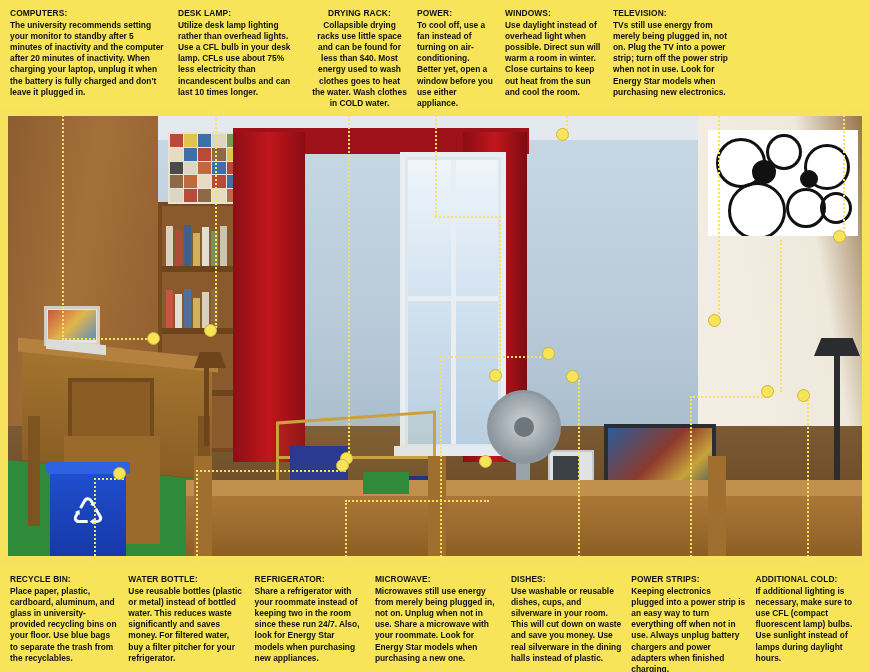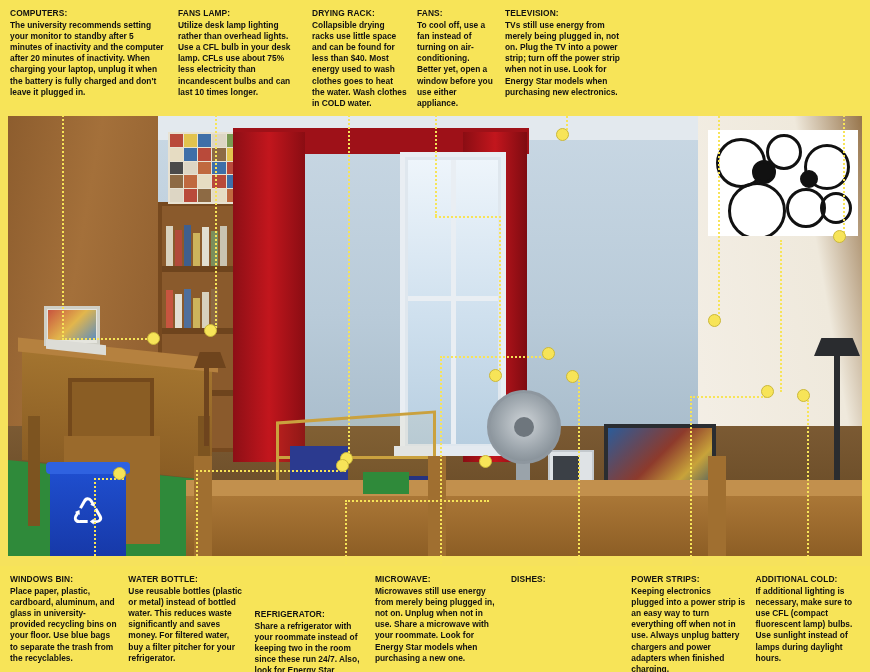--- a/index.html
+++ b/index.html
@@ -44,30 +44,30 @@
     font-weight: bold;
     display: block;
     margin-bottom: 1px;
     letter-spacing: .1px;
   }
   .note .body { display: block; font-weight: bold; }
 
   
   .t0 { width: 168px; }
   .t1 { width: 134px; }
-  .t2 { width: 105px; }
+  .t2 { width: 105px; text-align: center; }
   .t3 { width: 88px; }
   .t4 { width: 108px; }
   .t5 { width: 132px; }
   .t6 { width: 135px; }
 
   
   .b0 { width: 120px; }
   .b1 { width: 128px; }
-  .b2 { width: 122px; margin-top: 35px; }
+  .b2 { width: 122px; }
   .b3 { width: 138px; }
   .b4 { width: 122px; }
   .b5 { width: 126px; }
   .b6 { width: 114px; }
 
   
   .scene {
     position: absolute;
     left: 8px;
     top: 116px;
@@ -364,30 +364,34 @@
 <body>
 
 <div class="poster">
 
   <div class="band band-top">
     <div class="note t0">
       <span class="title">COMPUTERS:</span>
       <span class="body">The university recommends setting your monitor to standby after 5 minutes of inactivity and the computer after 20 minutes of inactivity. When charging your laptop, unplug it when the battery is fully charged and don't leave it plugged in.</span>
     </div>
     <div class="note t1">
-      <span class="title">FANS LAMP:</span>
+      <span class="title">DESK LAMP:</span>
       <span class="body">Utilize desk lamp lighting rather than overhead lights. Use a CFL bulb in your desk lamp. CFLs use about 75% less electricity than incandescent bulbs and can last 10 times longer.</span>
     </div>
     <div class="note t2">
       <span class="title">DRYING RACK:</span>
       <span class="body">Collapsible drying racks use little space and can be found for less than $40.  Most energy used to wash clothes goes to heat the water. Wash clothes in COLD water.</span>
     </div>
     <div class="note t3">
-      <span class="title">FANS:</span>
+      <span class="title">POWER:</span>
       <span class="body">To cool off, use a fan instead of turning on air-conditioning. Better yet, open a window before you use either appliance.</span>
+    </div>
+    <div class="note t4">
+      <span class="title">WINDOWS:</span>
+      <span class="body">Use daylight instead of overhead light when possible. Direct sun will warm a room in winter. Close curtains to keep out heat from the sun and cool the room.</span>
     </div>
     <div class="note t5">
       <span class="title">TELEVISION:</span>
       <span class="body">TVs still use energy from merely being plugged in, not on. Plug the TV into a power strip; turn off the power strip when not in use. Look for Energy Star models when purchasing new electronics.</span>
     </div>
   </div>
 
   <div class="scene">
 
     <div class="layer wall-left"></div>
@@ -586,37 +590,38 @@
 
   <div class="dotline" style="left:690px; top:396px; height:168px;"></div>
   <div class="dotline h" style="left:690px; top:396px; width:76px;"></div>
   <div class="dot" style="left:761px; top:385px;"></div>
 
   <div class="dotline" style="left:807px; top:400px; height:164px;"></div>
   <div class="dot" style="left:797px; top:389px;"></div>
 
   <div class="band band-bottom">
     <div class="note b0">
-      <span class="title">WINDOWS BIN:</span>
+      <span class="title">RECYCLE BIN:</span>
       <span class="body">Place paper, plastic, cardboard, aluminum, and glass in university-provided recycling bins on your floor. Use blue bags to separate the trash from the recyclables.</span>
     </div>
     <div class="note b1">
       <span class="title">WATER BOTTLE:</span>
       <span class="body">Use reusable bottles (plastic or metal) instead of bottled water. This reduces waste significantly and saves money. For filtered water, buy a filter pitcher for your refrigerator.</span>
     </div>
     <div class="note b2">
       <span class="title">REFRIGERATOR:</span>
       <span class="body">Share a refrigerator with your roommate instead of keeping two in the room since these run 24/7. Also, look for Energy Star models when purchasing new appliances.</span>
     </div>
     <div class="note b3">
       <span class="title">MICROWAVE:</span>
       <span class="body">Microwaves still use energy from merely being plugged in, not on. Unplug when not in use. Share a microwave with your roommate. Look for Energy Star models when purchasing a new one.</span>
     </div>
     <div class="note b4">
       <span class="title">DISHES:</span>
+      <span class="body">Use washable or reusable dishes, cups, and silverware in your room. This will cut down on waste and save you money. Use real silverware in the dining halls instead of plastic.</span>
     </div>
     <div class="note b5">
       <span class="title">POWER STRIPS:</span>
       <span class="body">Keeping electronics plugged into a power strip is an easy way to turn everything off when not in use. Always unplug battery chargers and power adapters when finished charging.</span>
     </div>
     <div class="note b6">
       <span class="title">ADDITIONAL COLD:</span>
       <span class="body">If additional lighting is necessary, make sure to use CFL (compact fluorescent lamp) bulbs. Use sunlight instead of lamps during daylight hours.</span>
     </div>
   </div>

